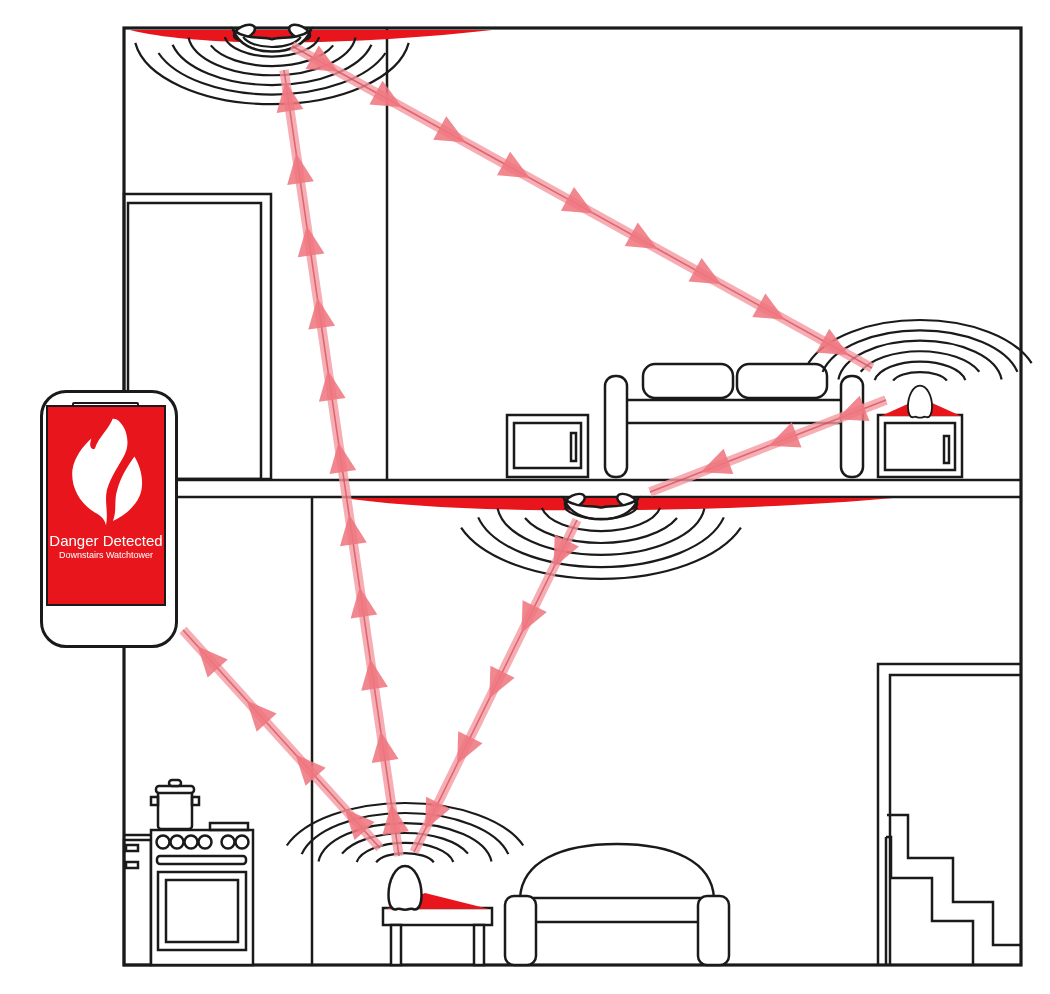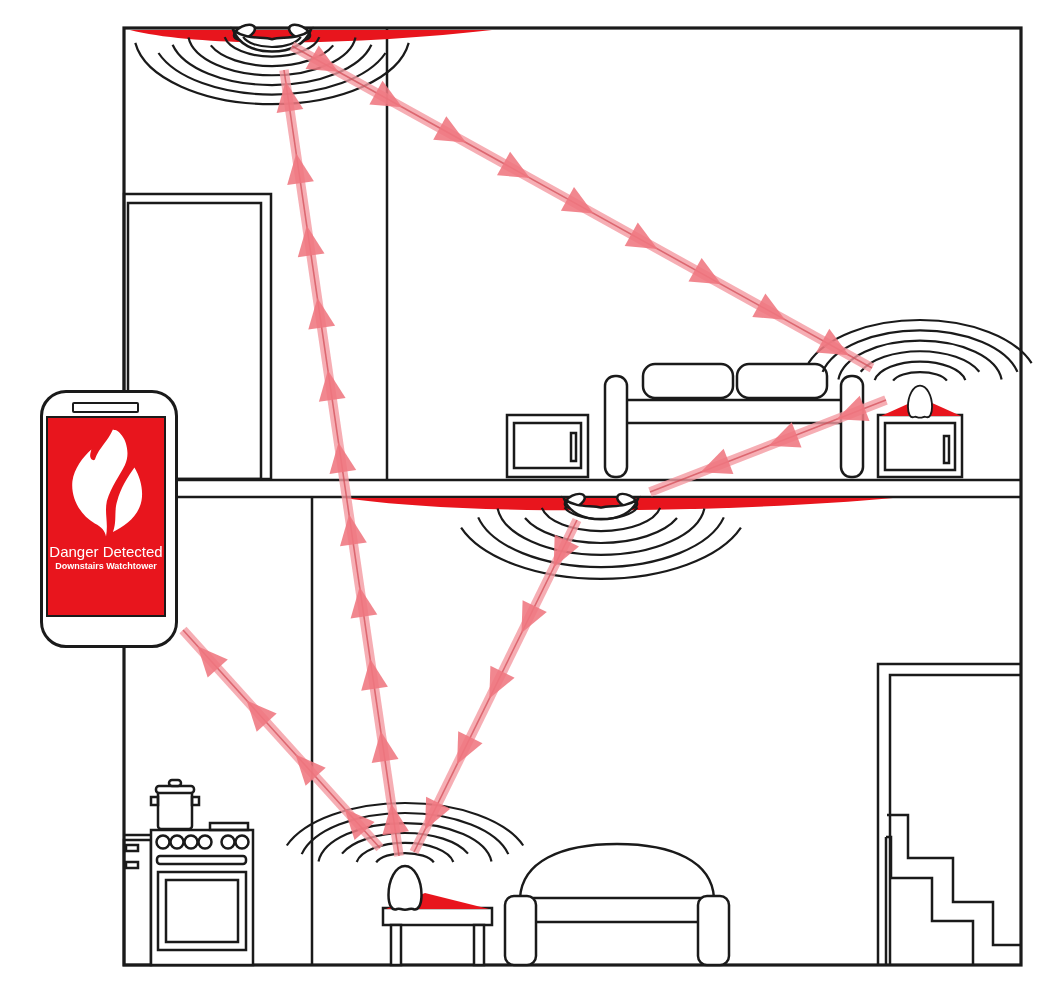--- a/index.html
+++ b/index.html
@@ -24,27 +24,27 @@
   
   .phone{
     position:absolute;left:40px;top:390px;width:138px;height:258px;
     background:#fff;border:3px solid var(--ink);border-radius:26px;box-sizing:border-box;
   }
   .speaker{
     position:absolute;left:29px;top:9px;width:67px;height:11px;
     border:2.5px solid var(--ink);border-radius:2px;box-sizing:border-box;background:#fff;
   }
   .screen{
-    position:absolute;left:3px;top:23px;width:120px;height:201px;
+    position:absolute;left:3px;top:12px;width:120px;height:201px;
     background:var(--alert-red);border:2px solid var(--ink);box-sizing:border-box;
     display:flex;flex-direction:column;align-items:center;text-align:center;
   }
   .flame-wrap{width:88px;height:112px;margin-top:9px;}
   .alert-title{color:var(--screen-text);font-size:15px;line-height:16px;margin-top:5px;white-space:nowrap;}
-  .alert-sub{color:var(--screen-text);font-size:9px;font-weight:bold;line-height:11px;margin-top:1px;white-space:nowrap;}
+  .alert-sub{color:var(--screen-text);font-size:9px;font-weight:normal;line-height:11px;margin-top:1px;white-space:nowrap;}
 </style>
 </head>
 <body>
 
 <div class="canvas">
 
   <svg class="scene" width="1050" height="994" viewBox="0 0 1050 994">
 
     <g>
       <rect class="stroke-heavy" x="124" y="28" width="897" height="937"></rect>

